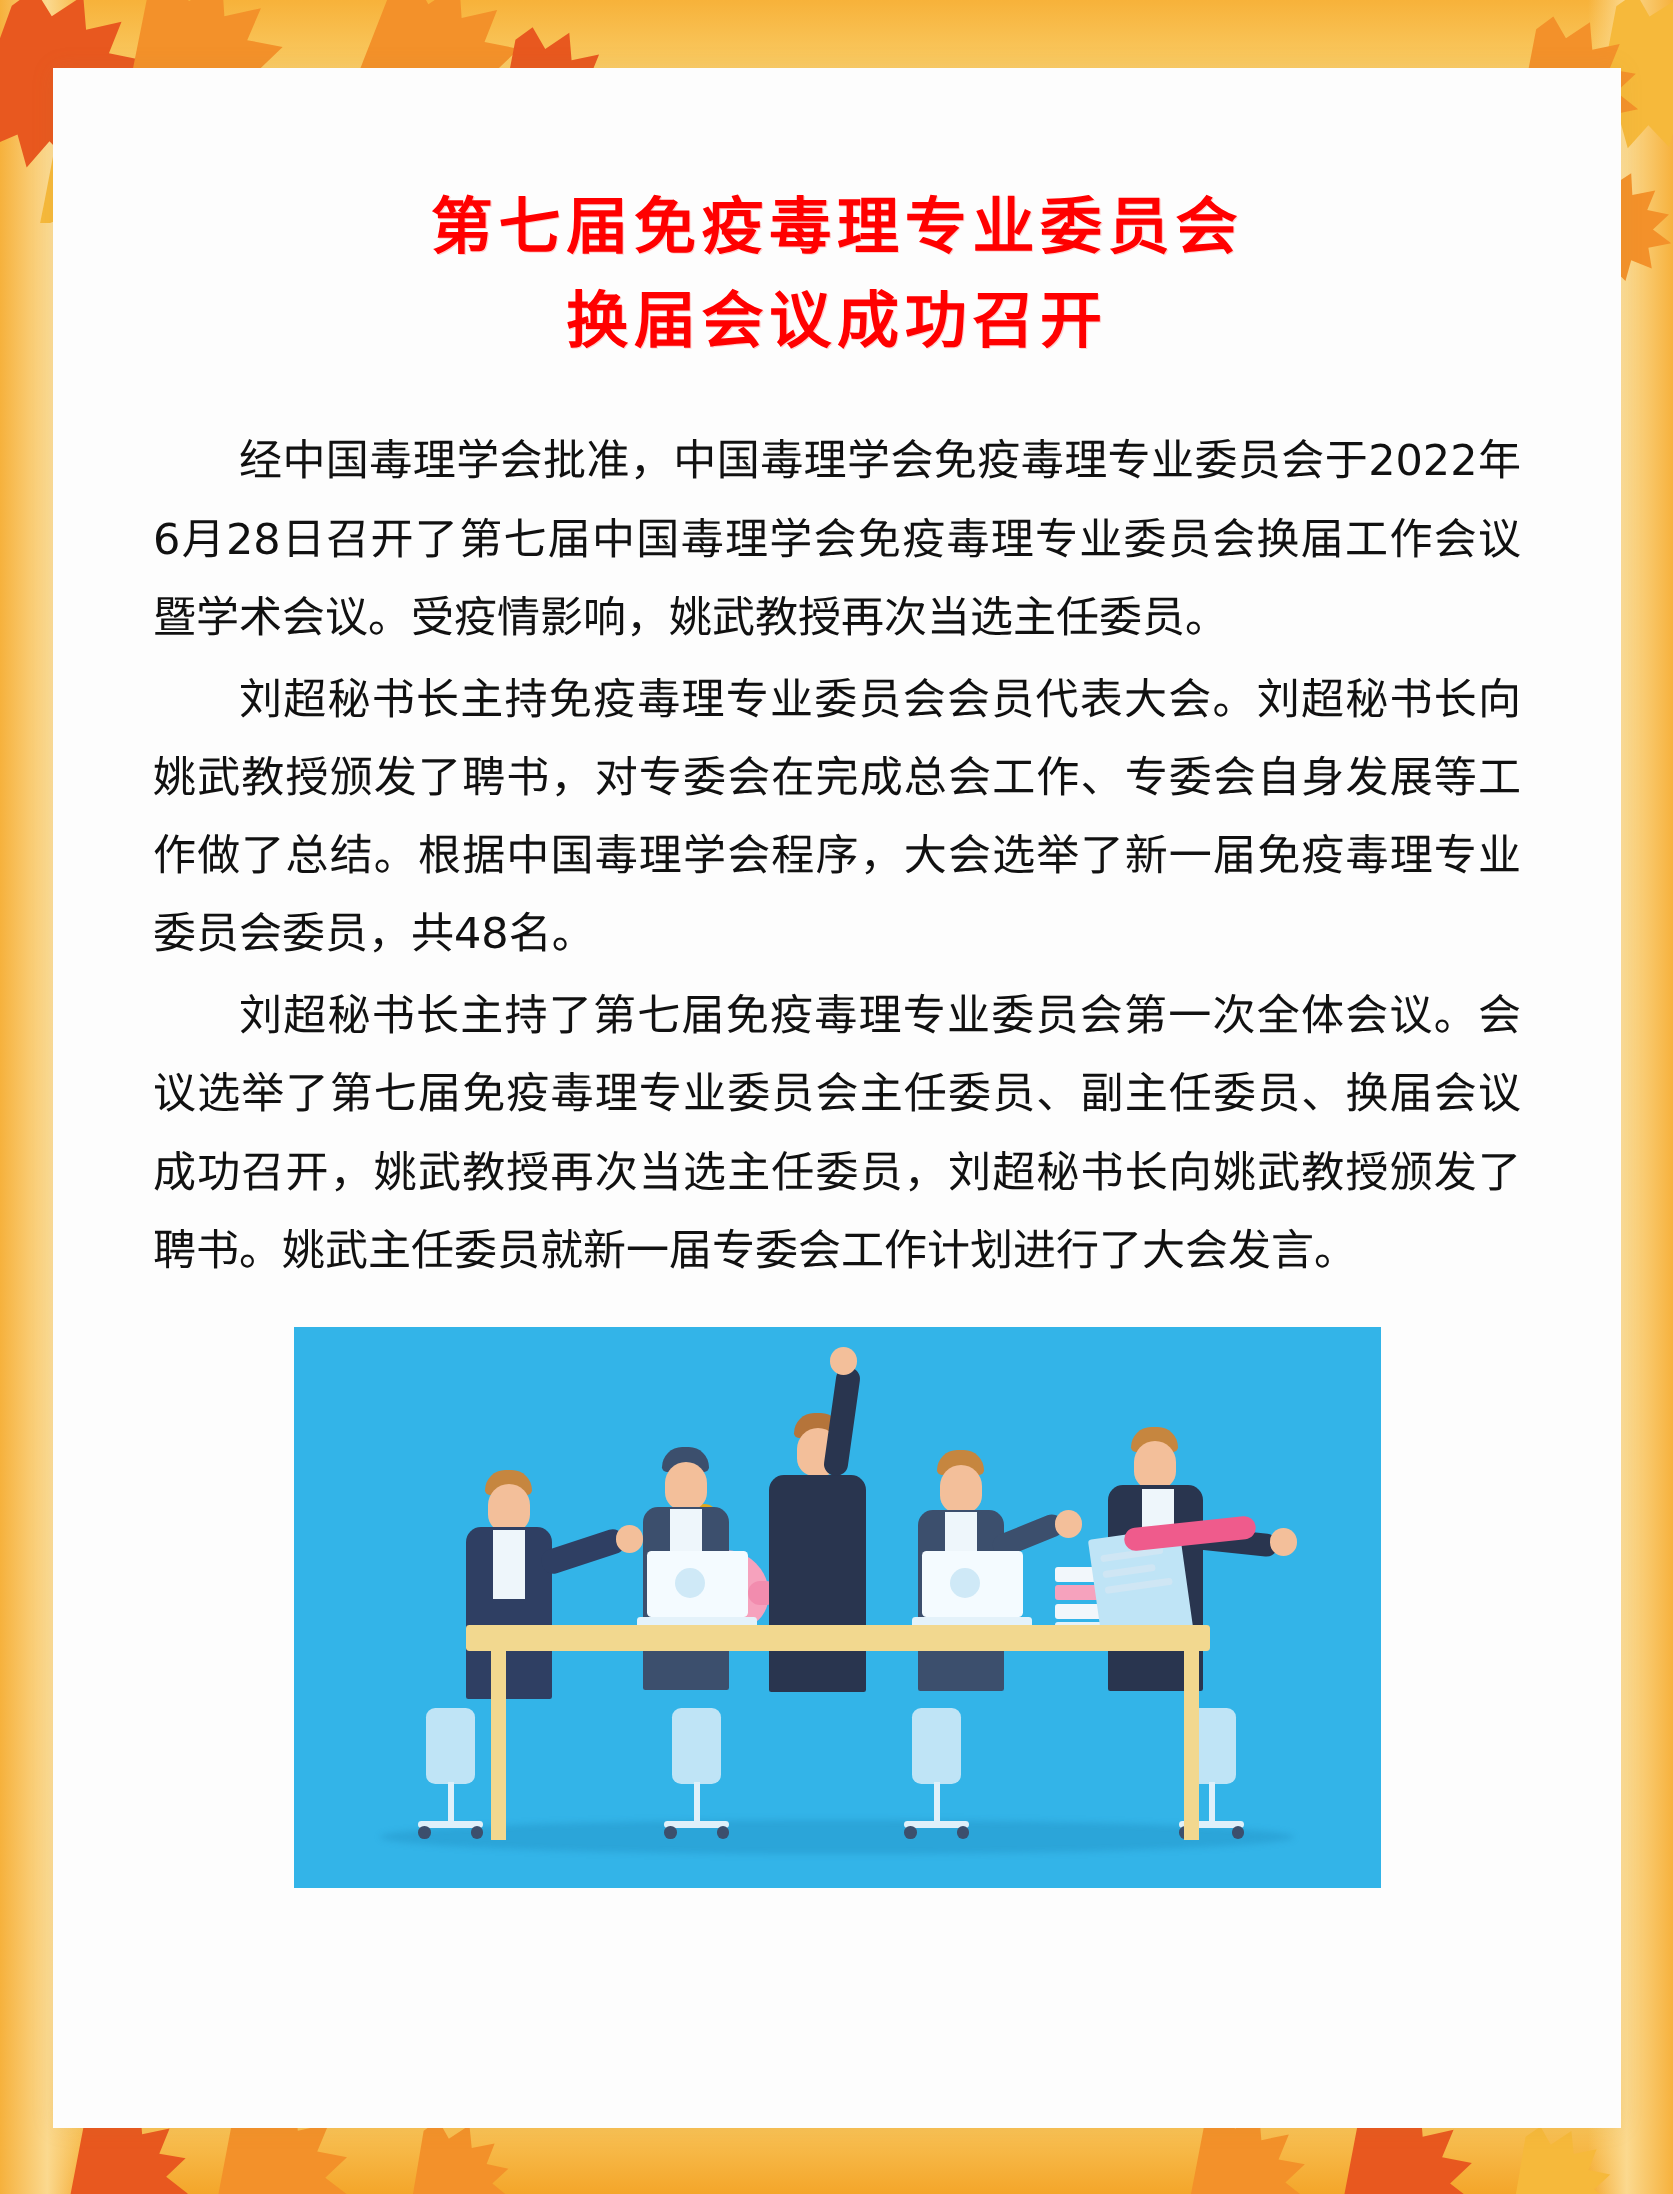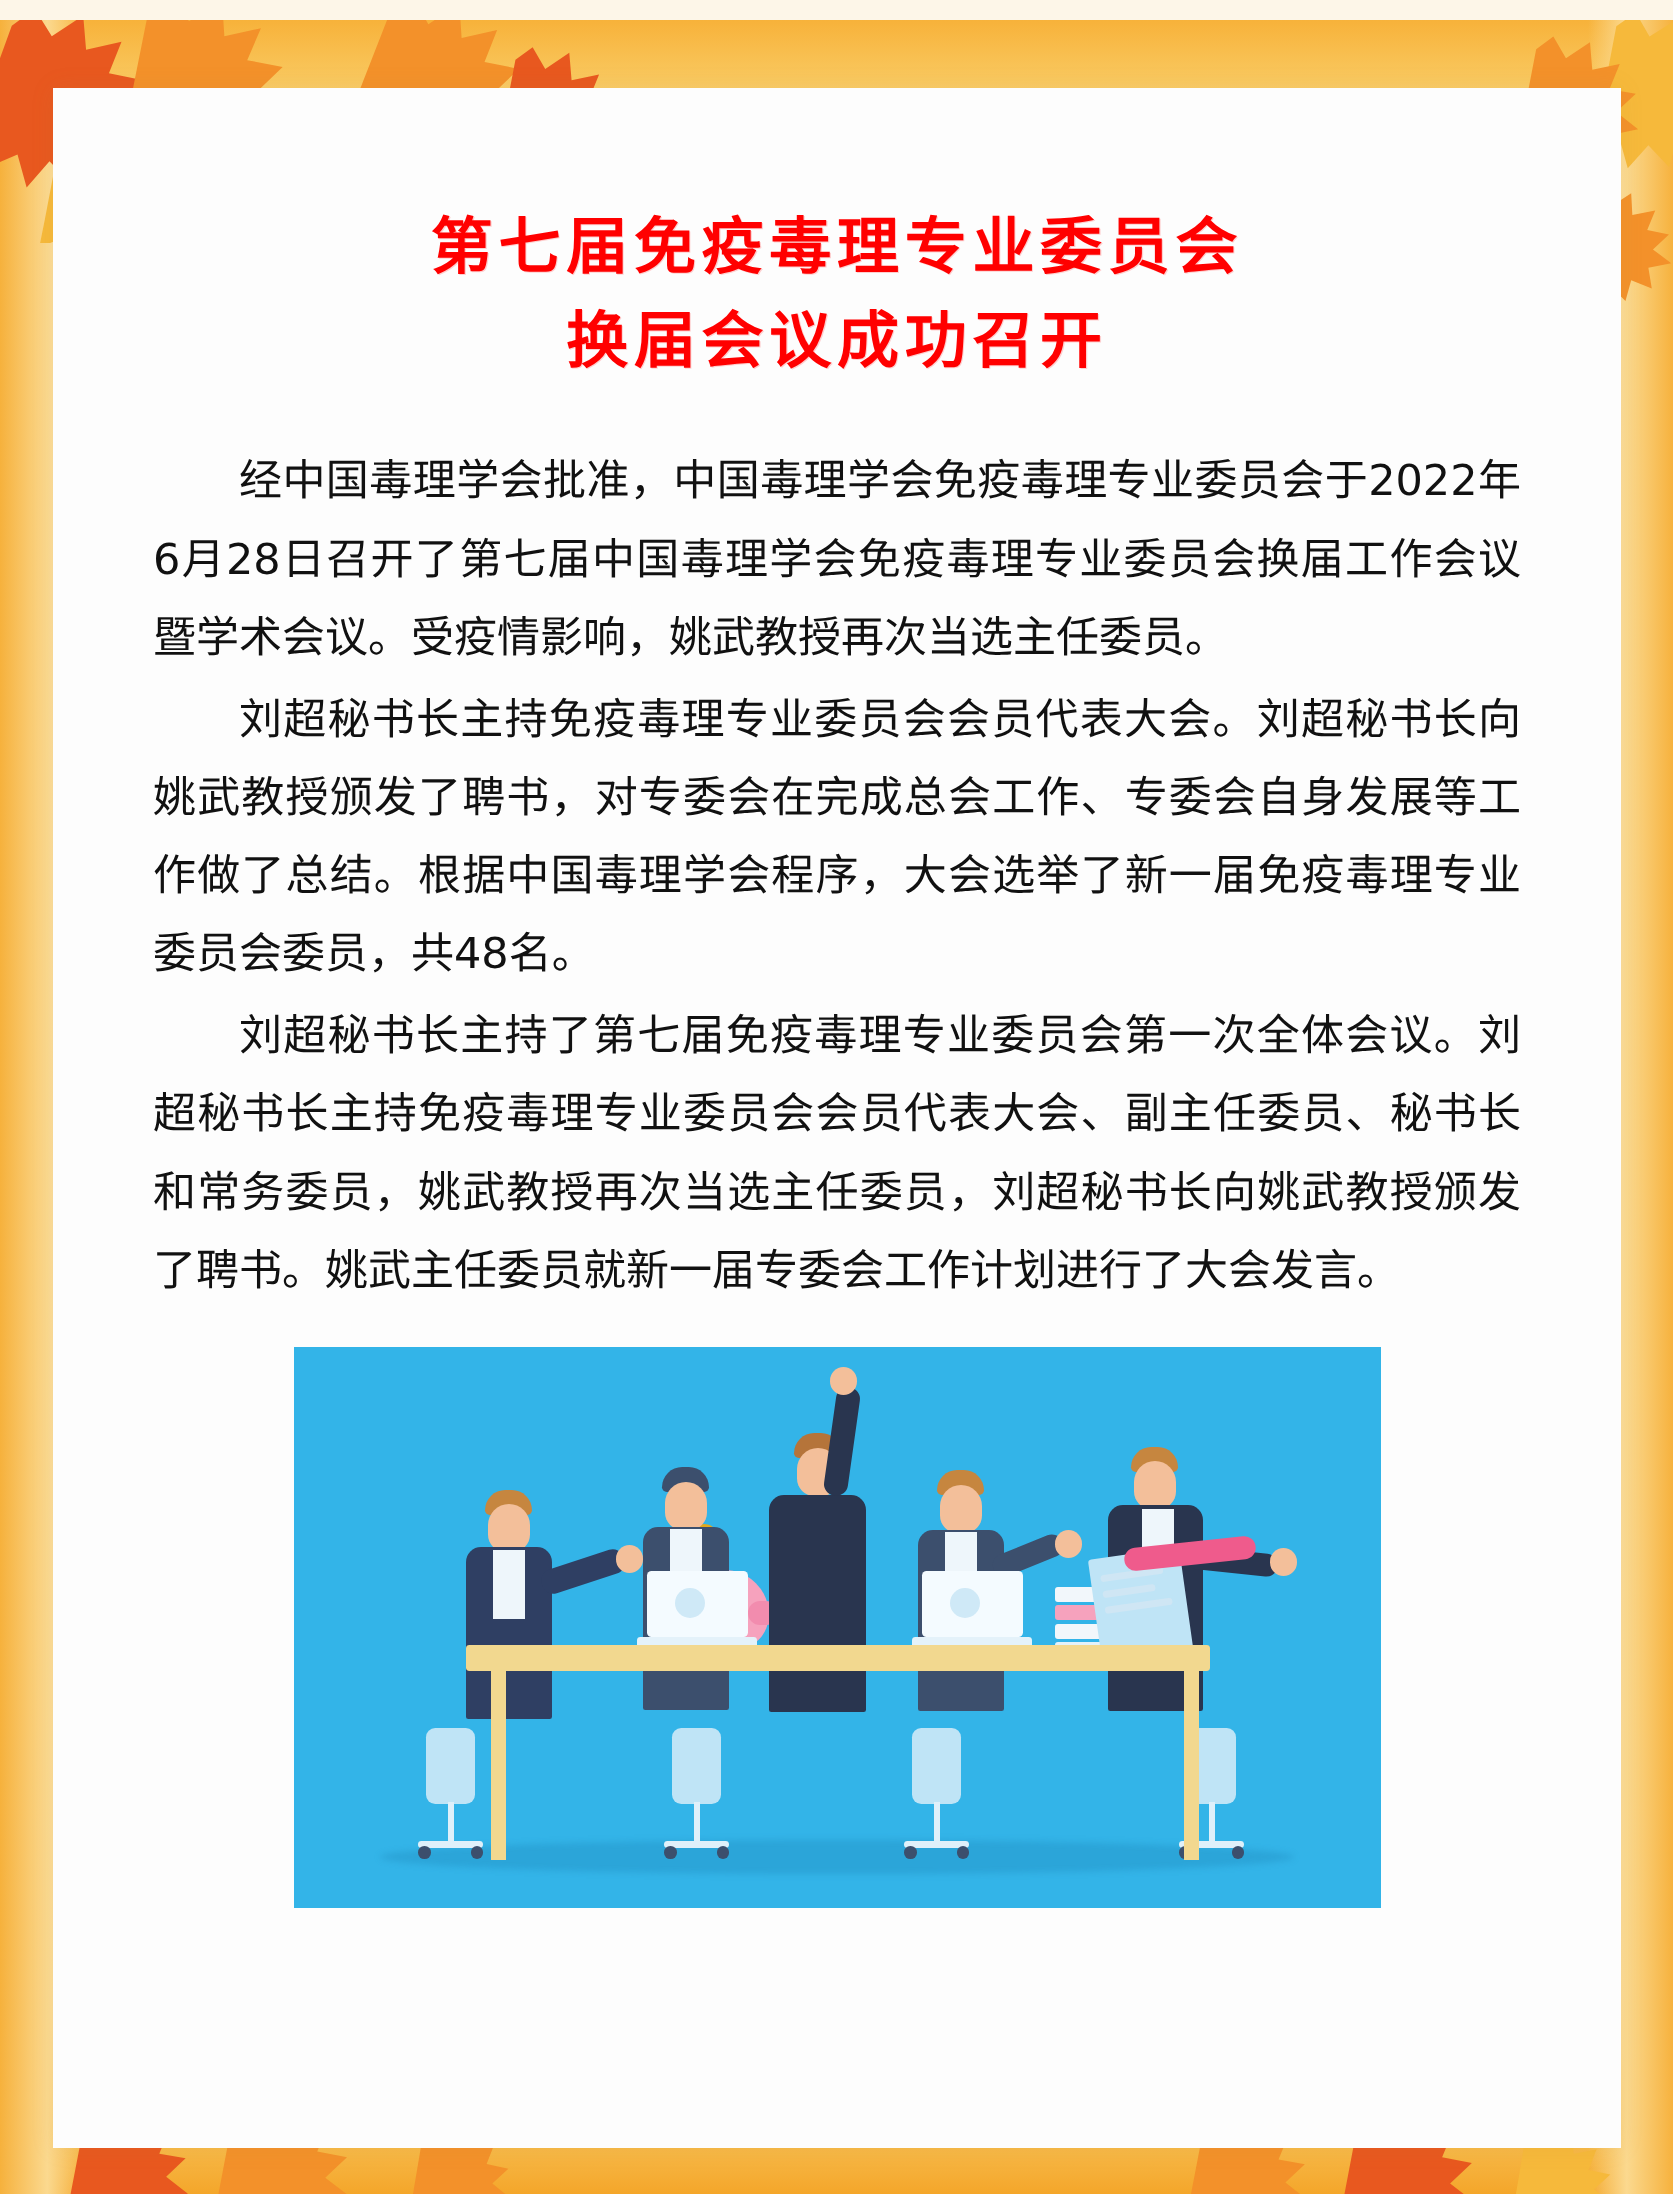--- a/index.html
+++ b/index.html
@@ -15,21 +15,20 @@
     position: relative;
   }
 
   
   .poster {
     position: absolute;
     inset: 0;
     background:
       linear-gradient(180deg, #fceecb 0%, #fdf3dc 18%, #fdf7ea 40%, #fdf4de 70%, #fbe7b8 100%);
     overflow: hidden;
-    margin-top: 20px;
   }
   
   .band-top {
     position: absolute;
     top: 0; left: 0; right: 0;
     height: 172px;
     background: linear-gradient(180deg, #f7b23a 0%, #f9c85f 35%, #fbe0a0 70%, rgba(253,243,220,0) 100%);
   }
   .band-bottom {
     position: absolute;
@@ -394,21 +393,21 @@
   <div class="card">
 
     <h1 class="title">
       <span class="title-line">第七届免疫毒理专业委员会</span>
       <span class="title-line">换届会议成功召开</span>
     </h1>
 
     <div class="body-text">
       <p class="para">经中国毒理学会批准，中国毒理学会免疫毒理专业委员会于2022年6月28日召开了第七届中国毒理学会免疫毒理专业委员会换届工作会议暨学术会议。受疫情影响，姚武教授再次当选主任委员。</p>
       <p class="para">刘超秘书长主持免疫毒理专业委员会会员代表大会。刘超秘书长向姚武教授颁发了聘书，对专委会在完成总会工作、专委会自身发展等工作做了总结。根据中国毒理学会程序，大会选举了新一届免疫毒理专业委员会委员，共48名。</p>
-      <p class="para">刘超秘书长主持了第七届免疫毒理专业委员会第一次全体会议。刘超秘书长主持免疫毒理专业委员会会员代表大会、副主任委员、秘书长和常务委员，姚武教授再次当选主任委员，刘超秘书长向姚武教授颁发了聘书。姚武主任委员就新一届专委会工作计划进行了大会发言。</p>
+      <p class="para">刘超秘书长主持了第七届免疫毒理专业委员会第一次全体会议。会议选举了第七届免疫毒理专业委员会主任委员、副主任委员、换届会议成功召开，姚武教授再次当选主任委员，刘超秘书长向姚武教授颁发了聘书。姚武主任委员就新一届专委会工作计划进行了大会发言。</p>
 
       <div class="figure-wrap">
         <div class="figure">
 
           <div class="floor-shadow"></div>
 
           <div class="chair" style="left:120px;">
             <div class="back"></div>
               <div class="stem"></div>
               <div class="base"></div>

